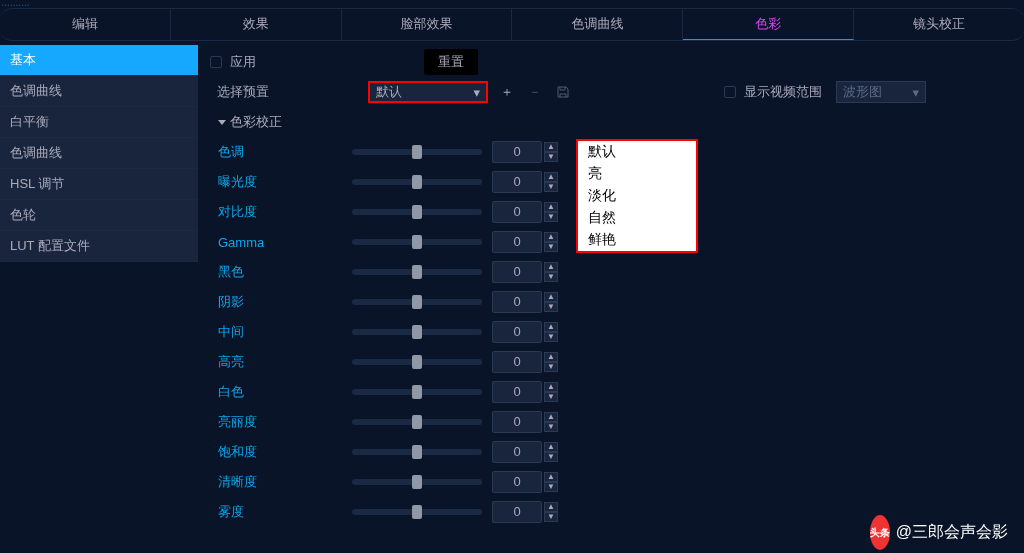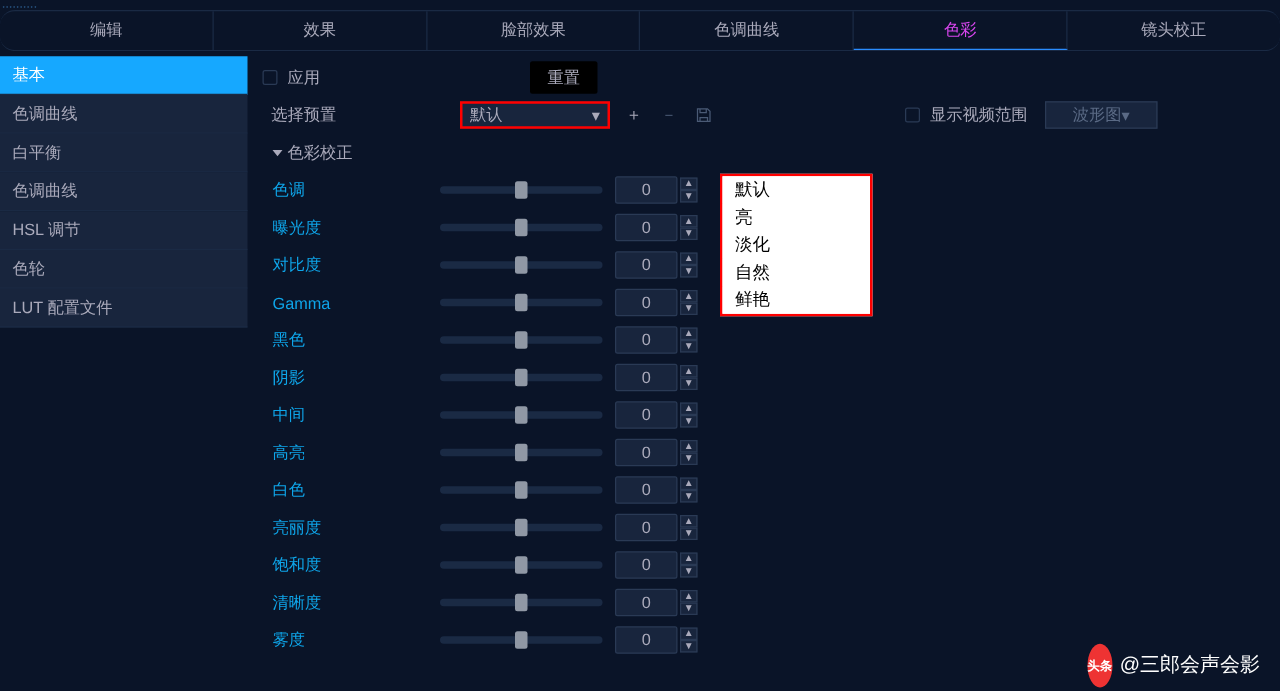--- a/index.html
+++ b/index.html
@@ -16,21 +16,21 @@
   .content { flex: 1; padding-top: 6px; position: relative; }
   .row { display: flex; align-items: center; height: 30px; }
   .checkbox { width: 12px; height: 12px; border: 1px solid #2a3a55; border-radius: 2px; margin-left: 12px; }
   .lbl { margin-left: 8px; color: #aab; }
   .btn-reset { background: #000000; color: #aab; padding: 4px 14px; margin-left: 168px; border-radius: 2px; cursor: pointer; }
   .section-row { display: flex; align-items: center; height: 30px; }
   .section-row .preset-label { width: 170px; padding-left: 19px; }
   .combo { width: 120px; height: 22px; background: #18253d; border: 1px solid #2a3a55; display: flex; align-items: center; justify-content: space-between; padding: 0 6px; color: #aab; cursor: pointer; }
   .icon-plus, .icon-minus, .icon-save { width: 18px; height: 18px; display: inline-flex; align-items: center; justify-content: center; color: #aab; margin-left: 10px; cursor: pointer; }
   .extras { display: flex; align-items: center; margin-left: 140px; }
-  .combo-small { width: 90px; background: #18253d; border: 1px solid #2a3a55; height: 22px; display: flex; align-items: center; justify-content: center; padding: 0 6px; color:#5a6a85; margin-left: 14px; cursor: pointer; }
+  .combo-small { width: 90px; background: #18253d; border: 1px solid #2a3a55; height: 22px; display: flex; align-items: center; justify-content: space-between; padding: 0 6px; color:#5a6a85; margin-left: 14px; cursor: pointer; }
   .section-header { display: flex; align-items: center; height: 30px; padding-left: 20px; color:#aab; }
   .disclosure { width:0; height:0; border-left:4px solid transparent; border-right:4px solid transparent; border-top:5px solid #aab; margin-right:4px; }
   .slider-row { display:flex; align-items:center; height:30px; }
   .slider-row .plabel { width: 150px; padding-left: 20px; color:#0ea5e9; }
   .slider { flex: 0 0 130px; height: 6px; background: #1a2a44; border-radius: 3px; position: relative; margin-left: 4px; }
   .slider .thumb { position:absolute; top:-4px; width:10px; height:14px; background:#9098a5; border-radius:2px; left:50%; transform:translateX(-50%); }
   .valbox { width: 50px; height:22px; background:#18253d; border:1px solid #2a3a55; border-radius:2px; margin-left: 10px; text-align:center; line-height:20px; color:#aab; }
   .spinner { display:flex; flex-direction:column; margin-left:2px; }
   .spinner div { width:14px; height:10px; background:#18253d; border:1px solid #2a3a55; font-size:8px; text-align:center; line-height:8px; color:#aab; cursor:pointer; }
   .dropdown-open { position:absolute; left: 378px; top: 98px; width: 122px; background: #fff; border: 2px solid red; z-index: 10; }

